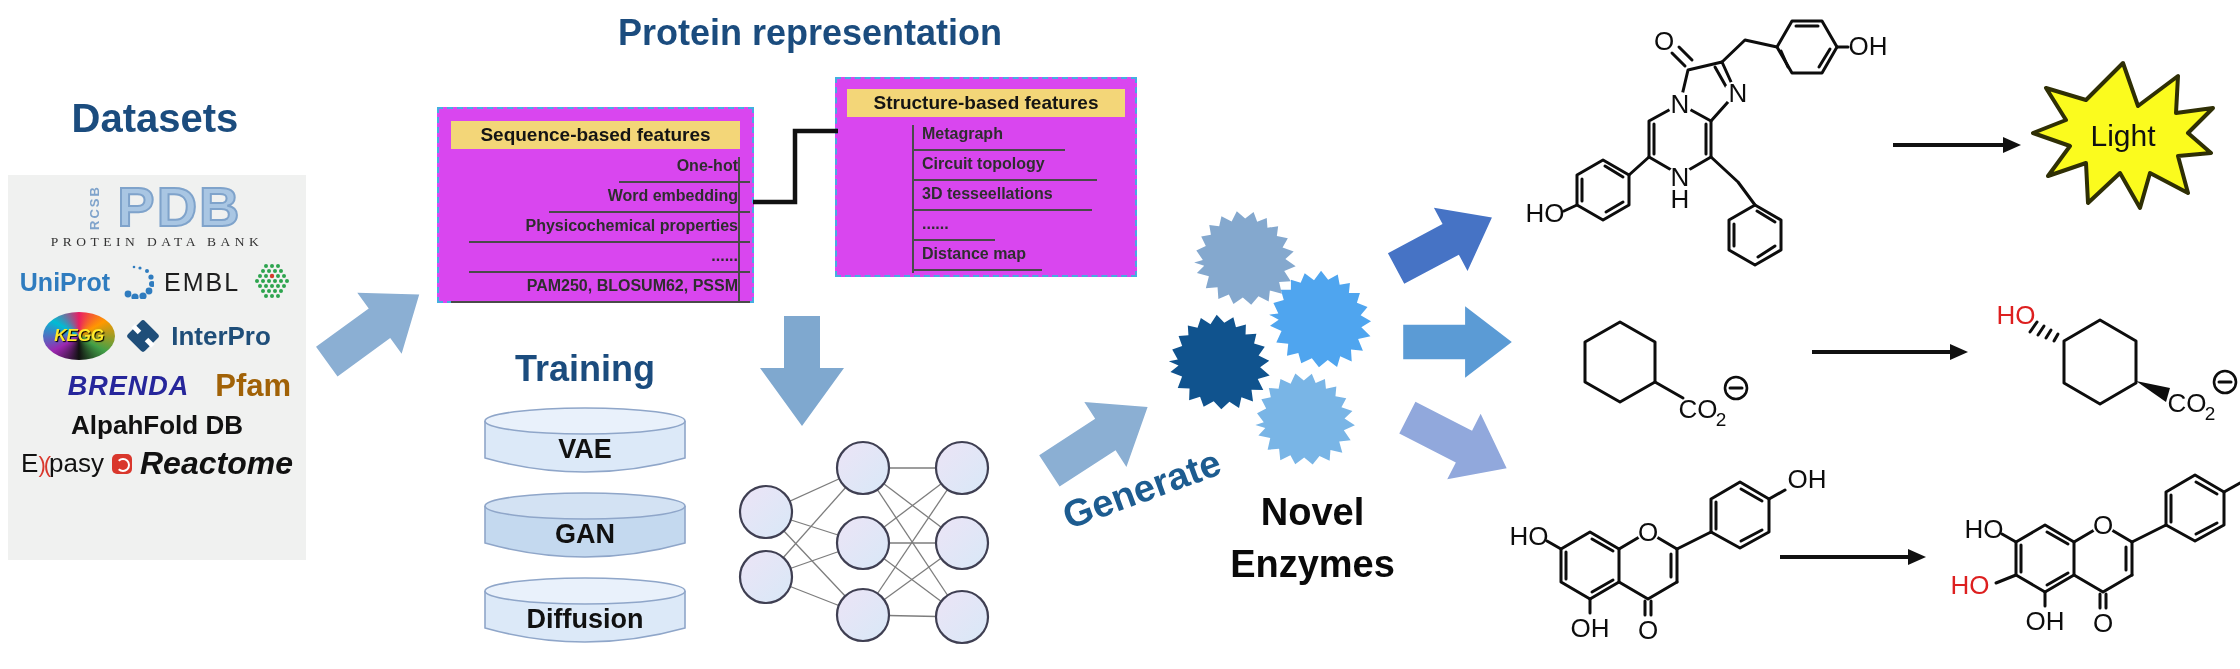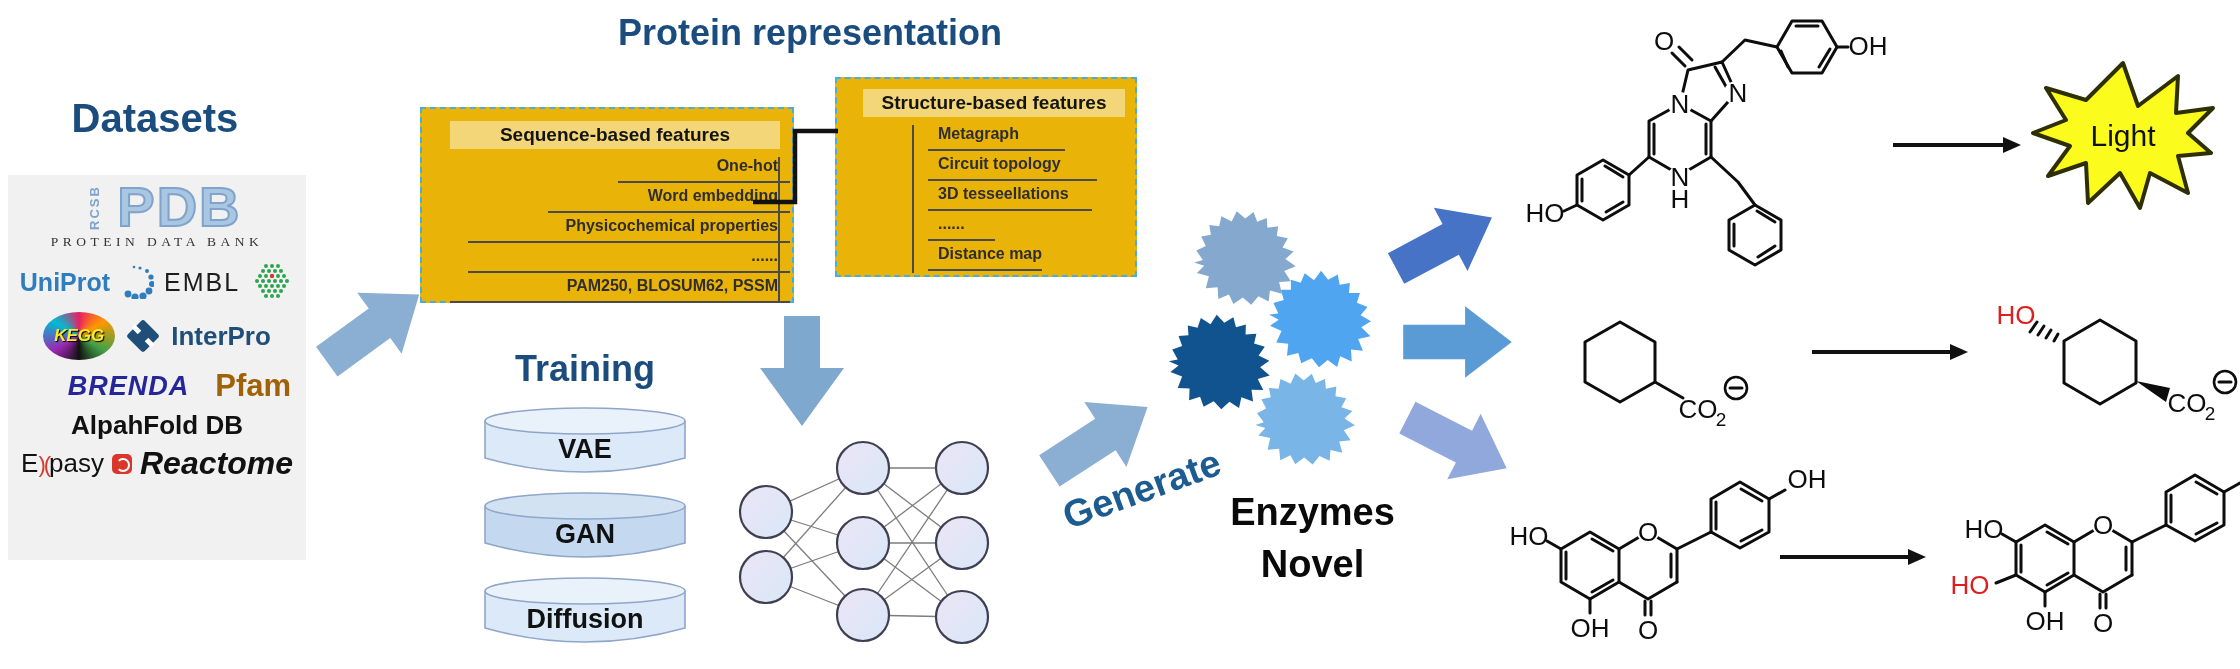--- a/index.html
+++ b/index.html
@@ -25,21 +25,21 @@
   .alphafold{font-size:26px;font-weight:bold;color:#111;}
   .merops{font-family:"Liberation Serif",serif;font-style:italic;font-size:24px;color:#222;letter-spacing:1px;}
   .ncbi{font-family:"Liberation Serif",serif;font-size:31px;color:#2b5ca8;}
   .expasy{font-size:26px;color:#111;}
   .expasy .red-x{color:#d9372c;font-size:22px;letter-spacing:-2px;}
   .reactome{font-size:32px;font-weight:900;font-style:italic;color:#111;}
   .rounded-red{width:20px;height:20px;border-radius:5px;background:#d9372c;position:relative;}
   .rounded-red::after{content:"";position:absolute;left:4px;top:4px;width:10px;height:10px;border-radius:50%;
                       border:2.5px solid #fff;border-left-color:transparent;}
   
-  .feat-box{border:2px dashed #45aee0;background:#eab308;box-sizing:border-box;padding-left:16px;}
+  .feat-box{border:2px dashed #45aee0;background:#d946ef;box-sizing:border-box;}
   .feat-header{background:#f3d678;color:#141414;font-weight:bold;font-size:19px;text-align:center;
                padding:3px 4px;margin:12px 12px 4px 12px;}
   .feat-row{height:28px;line-height:26px;font-weight:bold;font-size:16px;color:#2e2e2e;
             border-bottom:2.4px solid #4a4a4a;white-space:nowrap;overflow:visible;}
   .seq-row{text-align:right;padding-right:12px;margin-right:2px;}
   .str-row{text-align:left;padding-left:10px;margin-left:75px;}
   .vline{position:absolute;width:2.4px;background:#4a4a4a;}
   
   .cyl-label{fill:#111;font:bold 27px "Liberation Sans",sans-serif;text-anchor:middle;}
   
@@ -56,22 +56,22 @@
 </head>
 <body>
 
 <div id="canvas">
 
   <div class="abs heading" style="left:30px;top:96px;width:250px;text-align:center;font-size:40px;">Datasets</div>
   <div class="abs heading" style="left:495px;top:348px;width:180px;text-align:center;font-size:36px;">Training</div>
   <div class="abs heading" style="left:540px;top:12px;width:540px;text-align:center;font-size:36px;">Protein representation</div>
   <div class="abs heading" style="left:1052px;top:468px;width:180px;text-align:center;font-size:38px;color:#1d5c90;transform:rotate(-20deg);">Generate</div>
   <div class="abs" style="left:1205px;top:486px;width:215px;text-align:center;font-size:38px;font-weight:bold;color:#0a0a0a;line-height:52px;">
+    <div>Novel</div>
     <div>Enzymes</div>
-    <div>Novel</div>
   </div>
 
   <div class="abs" id="ds-panel">
     <div style="display:flex;flex-direction:column;align-items:center;">
       <div style="display:flex;align-items:center;">
         <span class="pdb-rcsb">RCSB</span>
         <span class="pdb-big">PDB</span>
       </div>
       <div class="pdb-sub">PROTEIN DATA BANK</div>
     </div>
@@ -152,21 +152,21 @@
     </div>
 
 
     <div class="ds-row" style="margin-top:4px;gap:8px;">
       <span class="expasy"><span>E</span><span class="red-x">)(</span><span>pasy</span></span>
       <span class="rounded-red"></span>
       <span class="reactome">Reactome</span>
     </div>
   </div>
 
-  <div class="abs feat-box" style="left:420px;top:107px;width:374px;height:196px;">
+  <div class="abs feat-box" style="left:437px;top:107px;width:317px;height:196px;">
     <div class="feat-header">Sequence-based features</div>
     <div class="feat-row seq-row" style="margin-left:180px;">One-hot</div>
     <div class="feat-row seq-row" style="margin-left:110px;">Word embedding</div>
     <div class="feat-row seq-row" style="margin-left:30px;">Physicochemical properties</div>
     <div class="feat-row seq-row" style="margin-left:30px;">......</div>
     <div class="feat-row seq-row" style="margin-left:12px;">PAM250, BLOSUM62, PSSM</div>
     <div class="vline" style="right:12px;top:48px;height:144px;"></div>
   </div>
 
   <div class="abs feat-box" style="left:835px;top:77px;width:302px;height:200px;">

